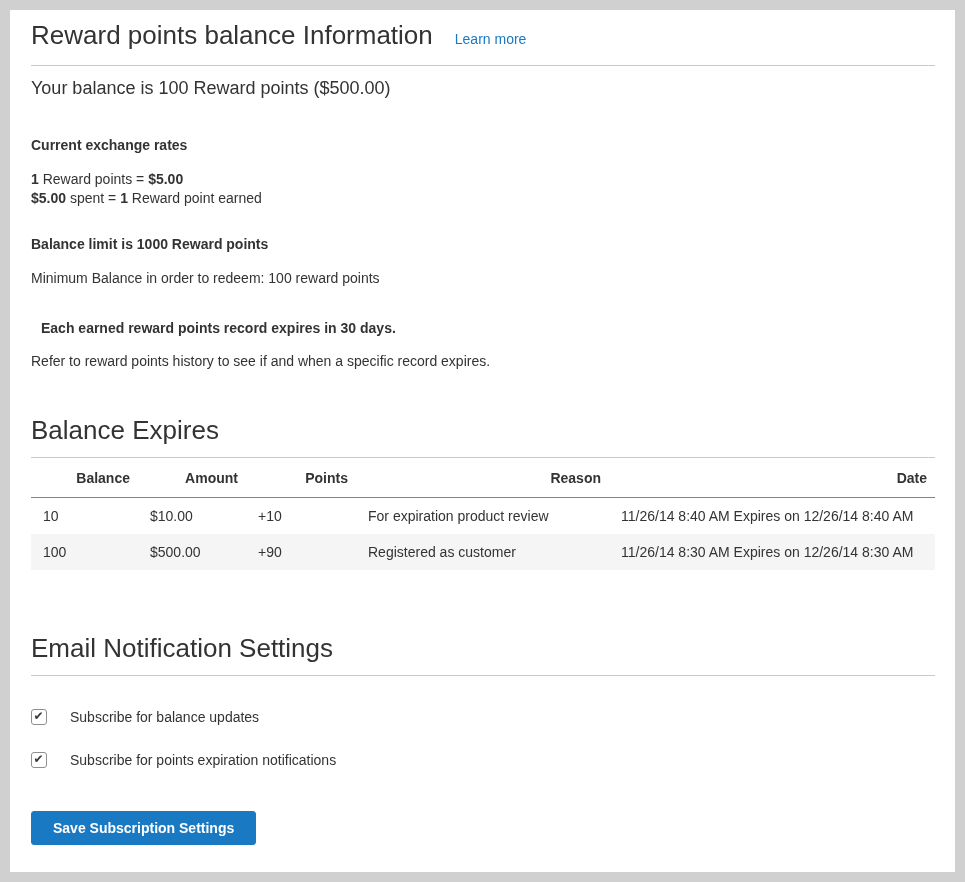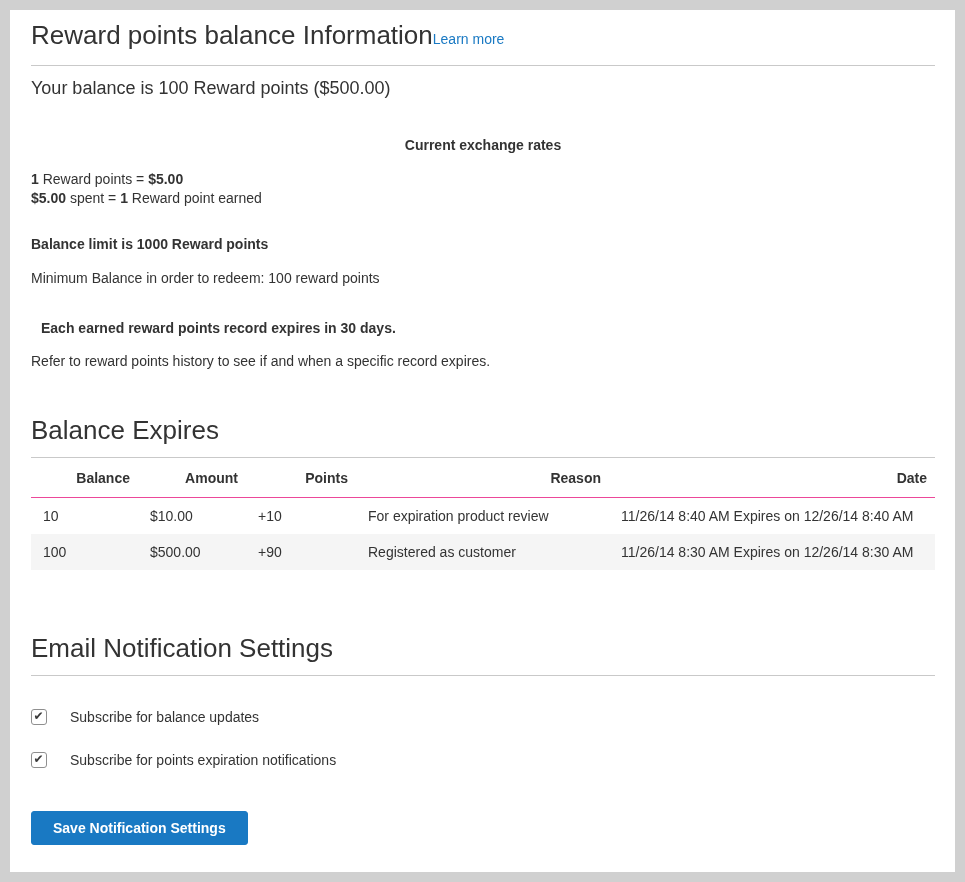--- a/index.html
+++ b/index.html
@@ -25,34 +25,35 @@
   }
   .page-title {
     display: inline;
     font-size: 26px;
     font-weight: 300;
     color: #333333;
     line-height: 1.15;
   }
   .learn-more {
     display: inline;
+    margin-left: 22px;
     font-size: 14px;
     color: #1979c3;
     text-decoration: none;
     cursor: pointer;
   }
   
   .balance-summary {
     margin-top: 12px;
     font-size: 18px;
     font-weight: 400;
   }
   .txt { font-size: 14px; line-height: 19px; }
   .bold { font-weight: 700; }
-  .exchange-heading { margin-top: 37px; text-align: center; }
+  .exchange-heading { margin-top: 37px; }
   .rate-lines { margin-top: 15px; }
   .limit-heading { margin-top: 27px; }
   .minimum-text { margin-top: 15px; }
   .expiry-heading { margin-top: 31px; padding-left: 10px; }
   .expiry-note { margin-top: 14px; }
   
   .section-heading {
     font-size: 26px;
     font-weight: 300;
     color: #333333;
@@ -198,16 +199,16 @@
     <label class="checkbox-row checkbox-row-1">
       <input type="checkbox" checked="" style="">
       <span>Subscribe for balance updates</span>
     </label>
 
     <label class="checkbox-row checkbox-row-2">
       <input type="checkbox" checked="" style="">
       <span>Subscribe for points expiration notifications</span>
     </label>
 
-    <button class="save-btn">Save Notification Settings</button>
+    <button class="save-btn">Save Subscription Settings</button>
   </div>
 
 </div>
 
 </body></html>

